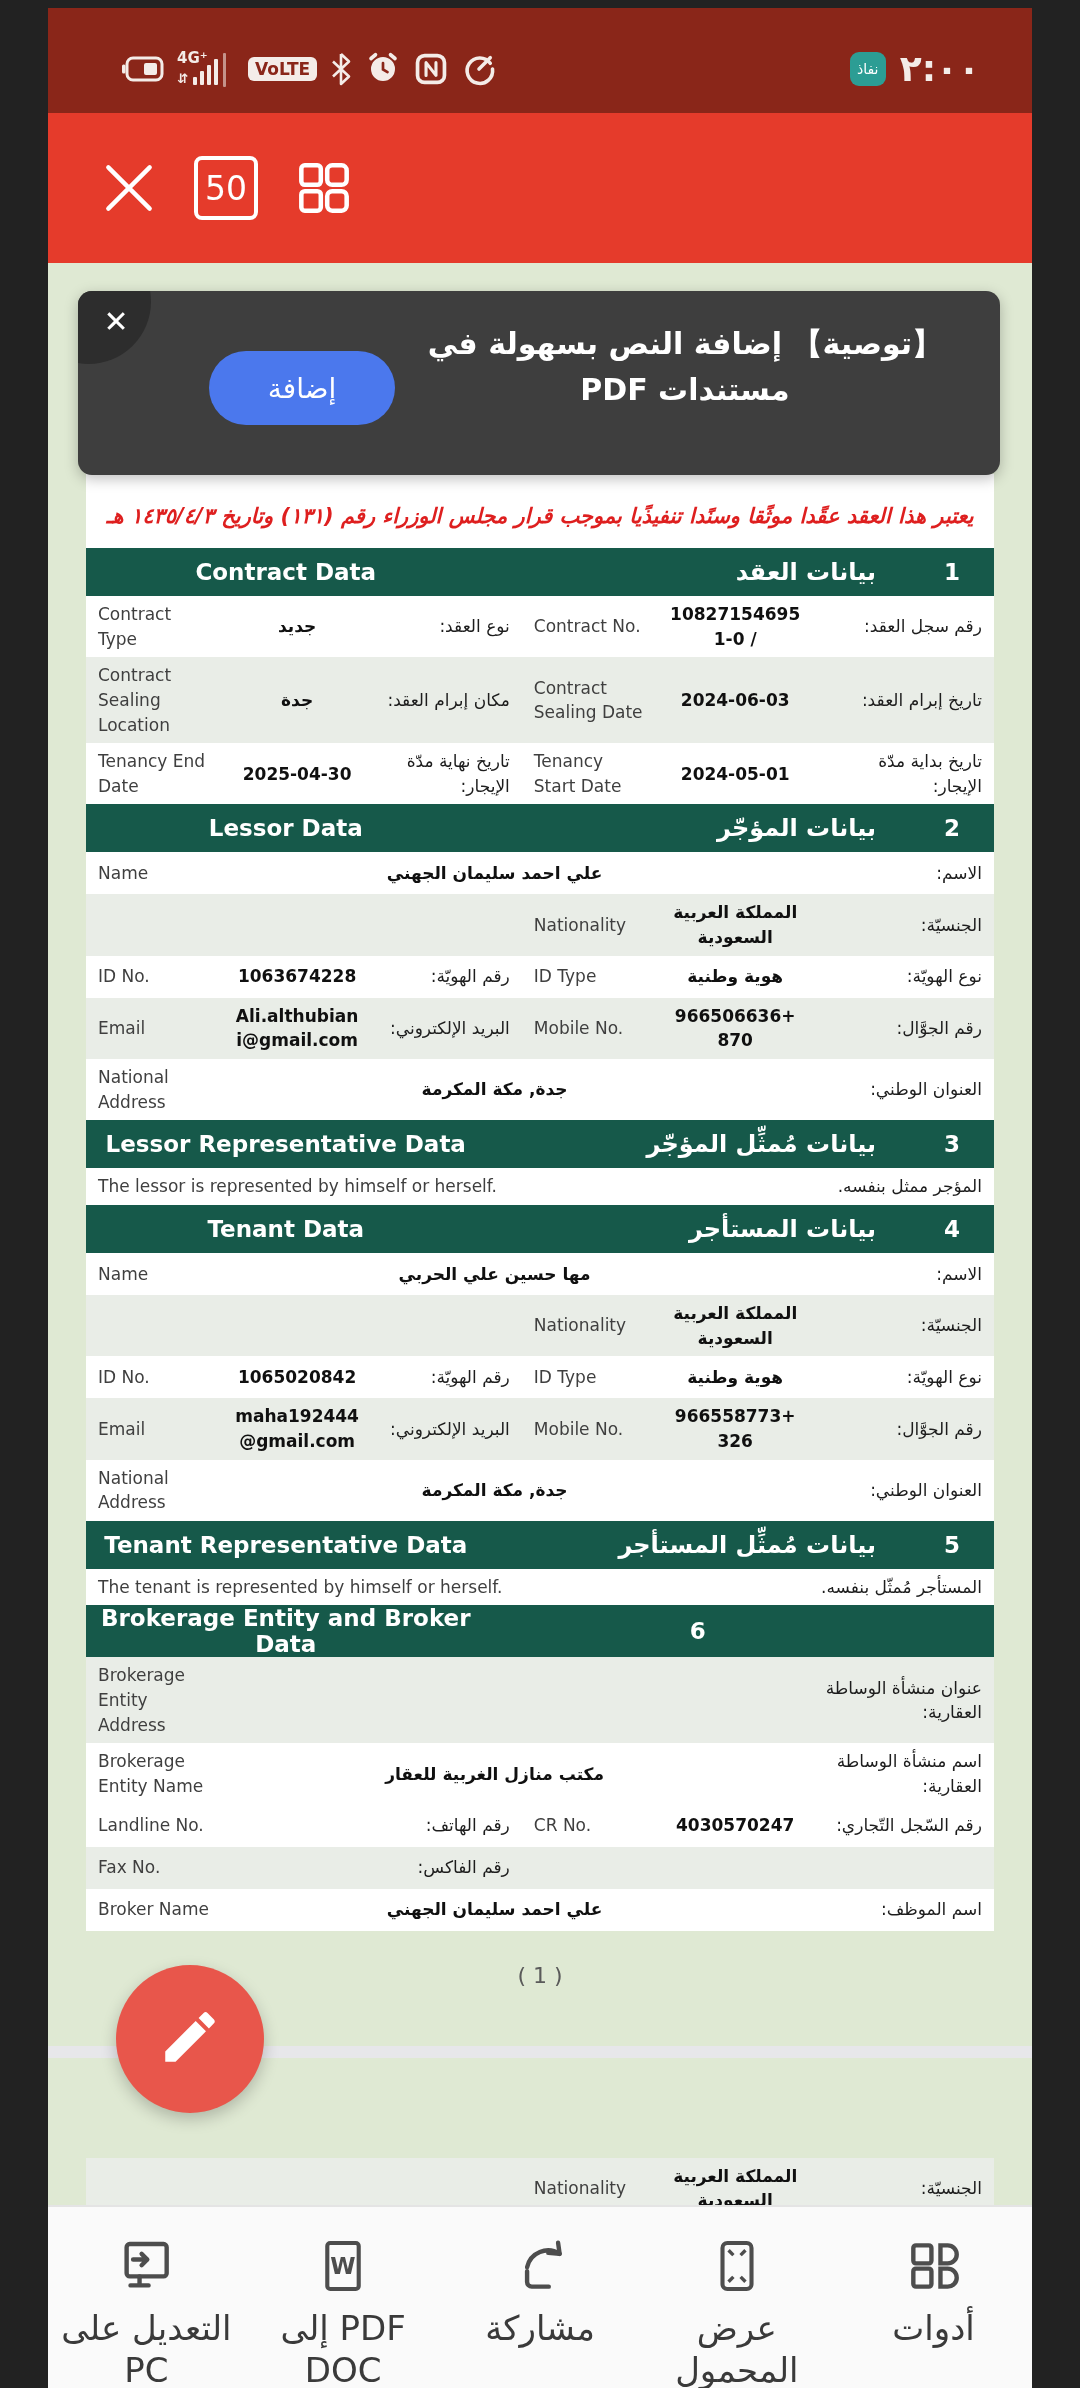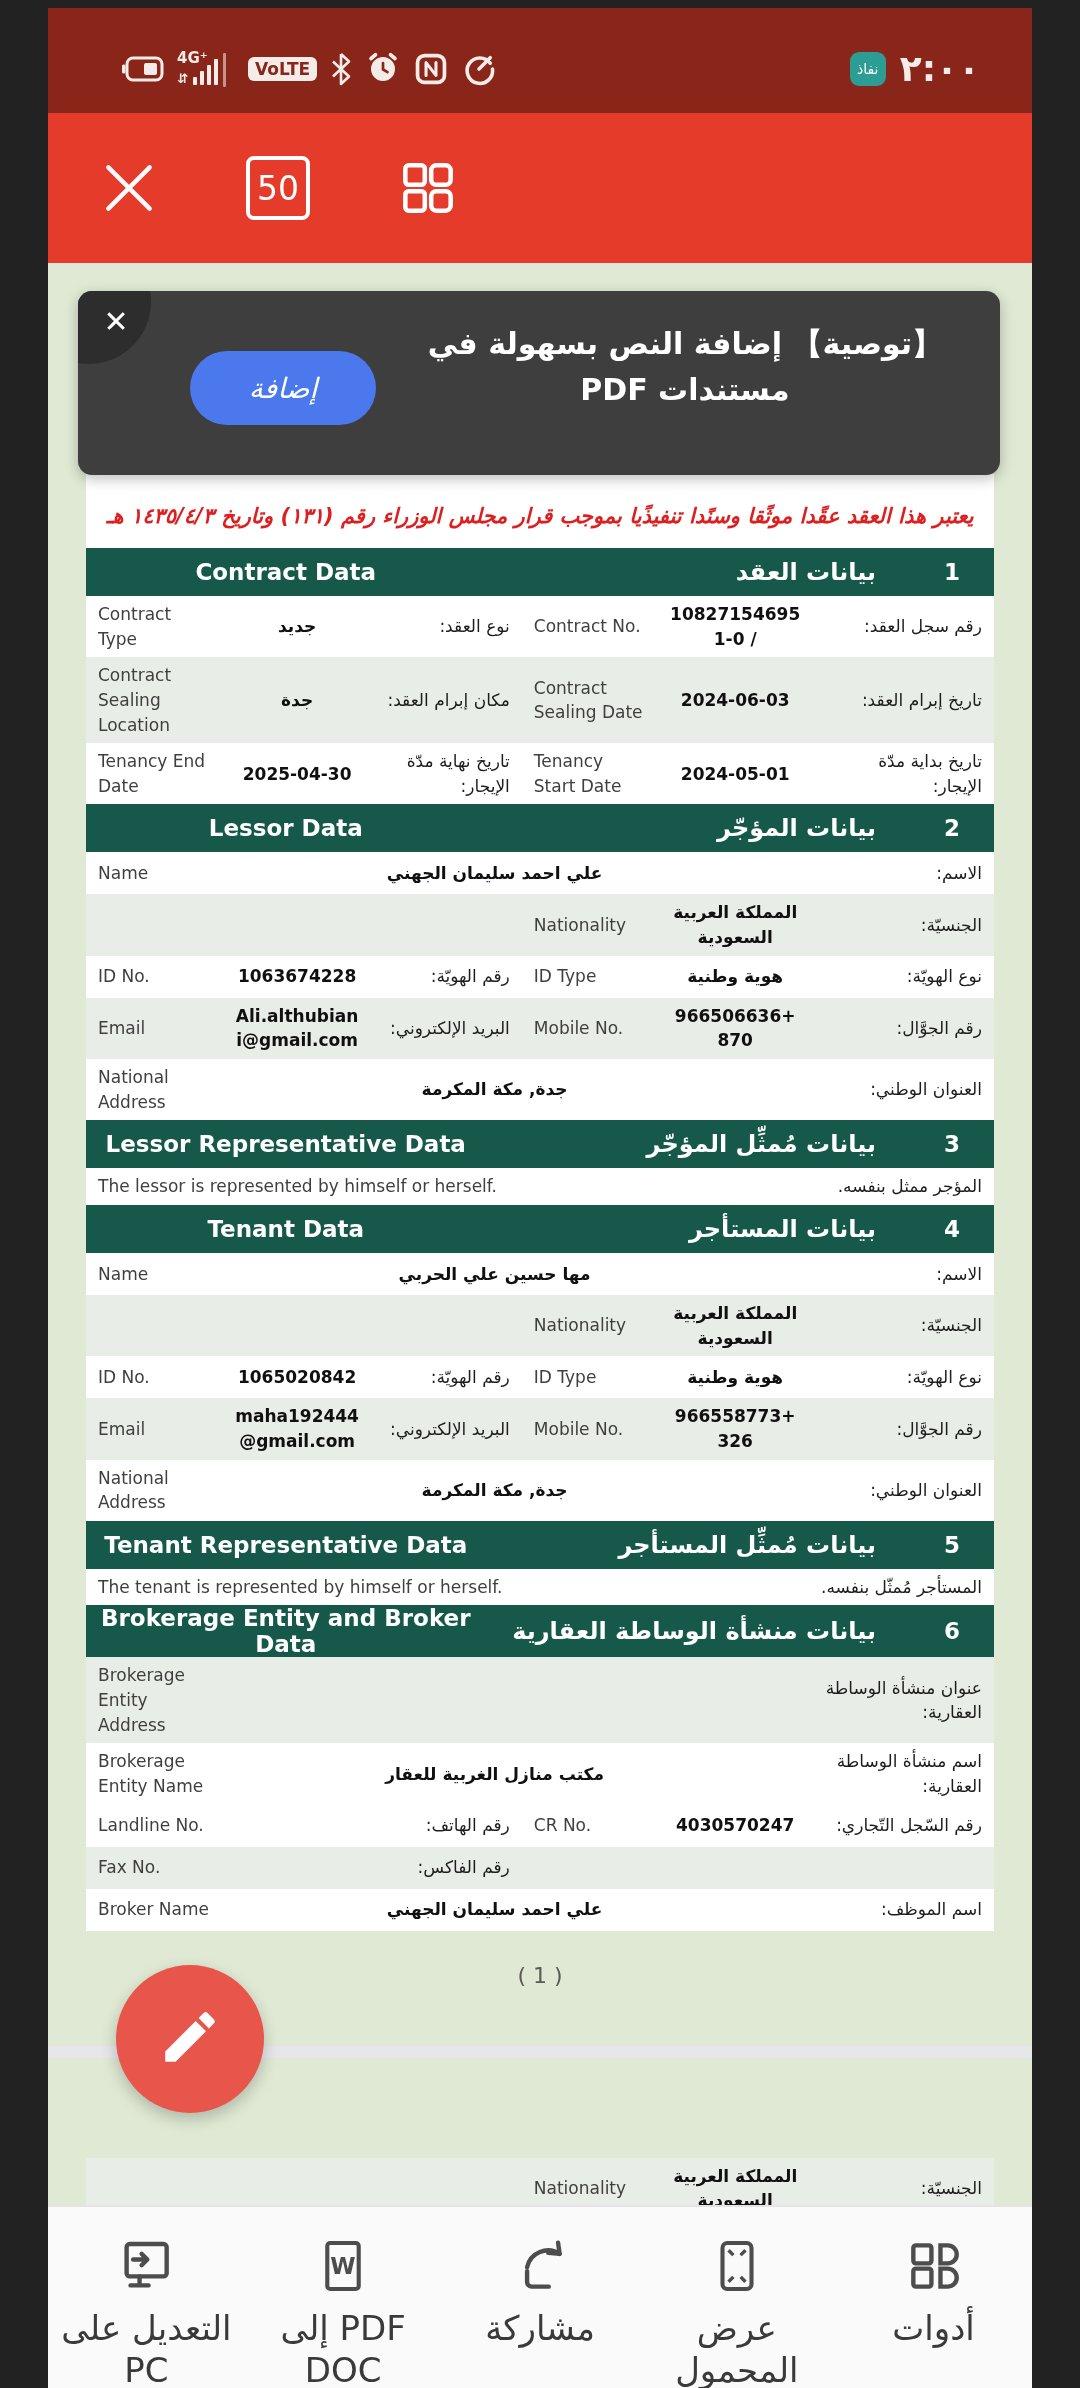--- a/index.html
+++ b/index.html
@@ -16,21 +16,21 @@
   .sb-left { display:flex; align-items:center; gap:13px; }
   .sb-left svg { display:block; }
   .volte-badge { background:#F4ECE8; color:#8A2619; font-size:17px; font-weight:bold;
     border-radius:6px; padding:2px 7px; letter-spacing:0; }
   .sb-right { display:flex; align-items:center; gap:14px; }
   .nafath-badge { background:#2C9D94; color:#fff; font-size:14px; border-radius:9px;
     width:36px; height:34px; display:flex; align-items:center; justify-content:center; direction:rtl;}
   .sb-time { font-size:36px; font-weight:bold; letter-spacing:1px; }
   
   .app-toolbar { height:150px; background:#E53B2B; display:flex; align-items:center;
-    gap:86px; padding-left:50px; }
+    gap:34px; padding-left:50px; }
   .tb-btn { display:flex; align-items:center; justify-content:center; }
   .page-count-badge { width:64px; height:64px; border:4px solid #fff; border-radius:8px;
     color:#fff; font-size:33px; display:flex; align-items:center; justify-content:center; }
   
   .pdf-viewer { position:relative; height:1942px; overflow:hidden; background:#DFE9D3; }
   .page { margin:0 38px; }
   .page1 { margin-top:211px; }
   .doc-head { background:#fff; padding:30px 20px 20px 20px;font-style:italic; }
   .disclaimer { color:#DE1F1F; font-size:21px; font-weight:bold; text-align:center; direction:rtl; }
   .sec-h { background:#16594A; color:#fff; display:grid; grid-template-columns:44% 1fr 84px;
@@ -54,23 +54,23 @@
   
   .tooltip-card { position:absolute; left:30px; right:32px; top:28px; height:184px;
     background:#3E3E3E; border-radius:14px; overflow:hidden; z-index:20;
     box-shadow:0 4px 14px rgba(0,0,0,.25); }
   .tooltip-corner { position:absolute; left:-52px; top:-52px; width:125px; height:125px;
     border-radius:50%; background:#2D2D2D; }
   .tooltip-close { position:absolute; left:18px; top:10px; width:40px; height:40px;
     color:#fff; font-size:30px; display:flex; align-items:center; justify-content:center; }
   .tooltip-title { position:absolute; right:58px; top:30px; text-align:center; direction:rtl;
     color:#fff; font-size:30px; font-weight:bold; line-height:46px; }
-  .tooltip-btn { position:absolute; left:112px; top:60px; width:186px; height:74px;
+  .tooltip-btn { position:absolute; left:131px; top:60px; width:186px; height:74px;
     background:#4B78ED; border-radius:37px; color:#fff; font-size:28px;
-    display:flex; align-items:center; justify-content:center; direction:rtl;font-style:italic; }
+    display:flex; align-items:center; justify-content:center; direction:rtl; }
   
   .fab { position:absolute; left:68px; top:1702px; width:148px; height:148px; border-radius:50%;
     background:#E8564B; display:flex; align-items:center; justify-content:center; z-index:25;
     box-shadow:0 6px 16px rgba(0,0,0,.22); }
   
   .bottom-bar { position:absolute; bottom:0; left:0; right:0; height:191px; background:#FAFAFA;
     border-top:2px solid #E4E4E4; display:flex; flex-direction:row-reverse; z-index:30; }
   .bb-item { flex:1; display:flex; flex-direction:column; align-items:center; padding-top:26px; }
   .bb-icon { height:66px; display:flex; align-items:center; justify-content:center; color:#4D4D4D; }
   .bb-label { margin-top:8px; font-size:34px; color:#3A3A3A; text-align:center; line-height:42px;
@@ -278,21 +278,20 @@
             <div class="en">Tenant Representative Data</div>
             <div class="ar">بيانات مُمثِّل المستأجر</div>
             <div class="num">5</div>
           </div>
           <div class="row note">
             <div class="c en">The tenant is represented by himself or herself.</div>
             <div class="c ar">المستأجر مُمثّل بنفسه.</div>
           </div>
           <div class="sec-h">
             <div class="en">Brokerage Entity and Broker Data</div>
-            <div class="ar">بيانات منشأة الوساطة العقارية</div>
             <div class="num">6</div>
           </div>
           <div class="row full alt">
             <div class="c en">Brokerage Entity Address</div>
             <div class="c val"></div>
             <div class="c ar">عنوان منشأة الوساطة العقارية:</div>
           </div>
           <div class="row full">
             <div class="c en">Brokerage Entity Name</div>
             <div class="c val">مكتب منازل الغربية للعقار</div>

